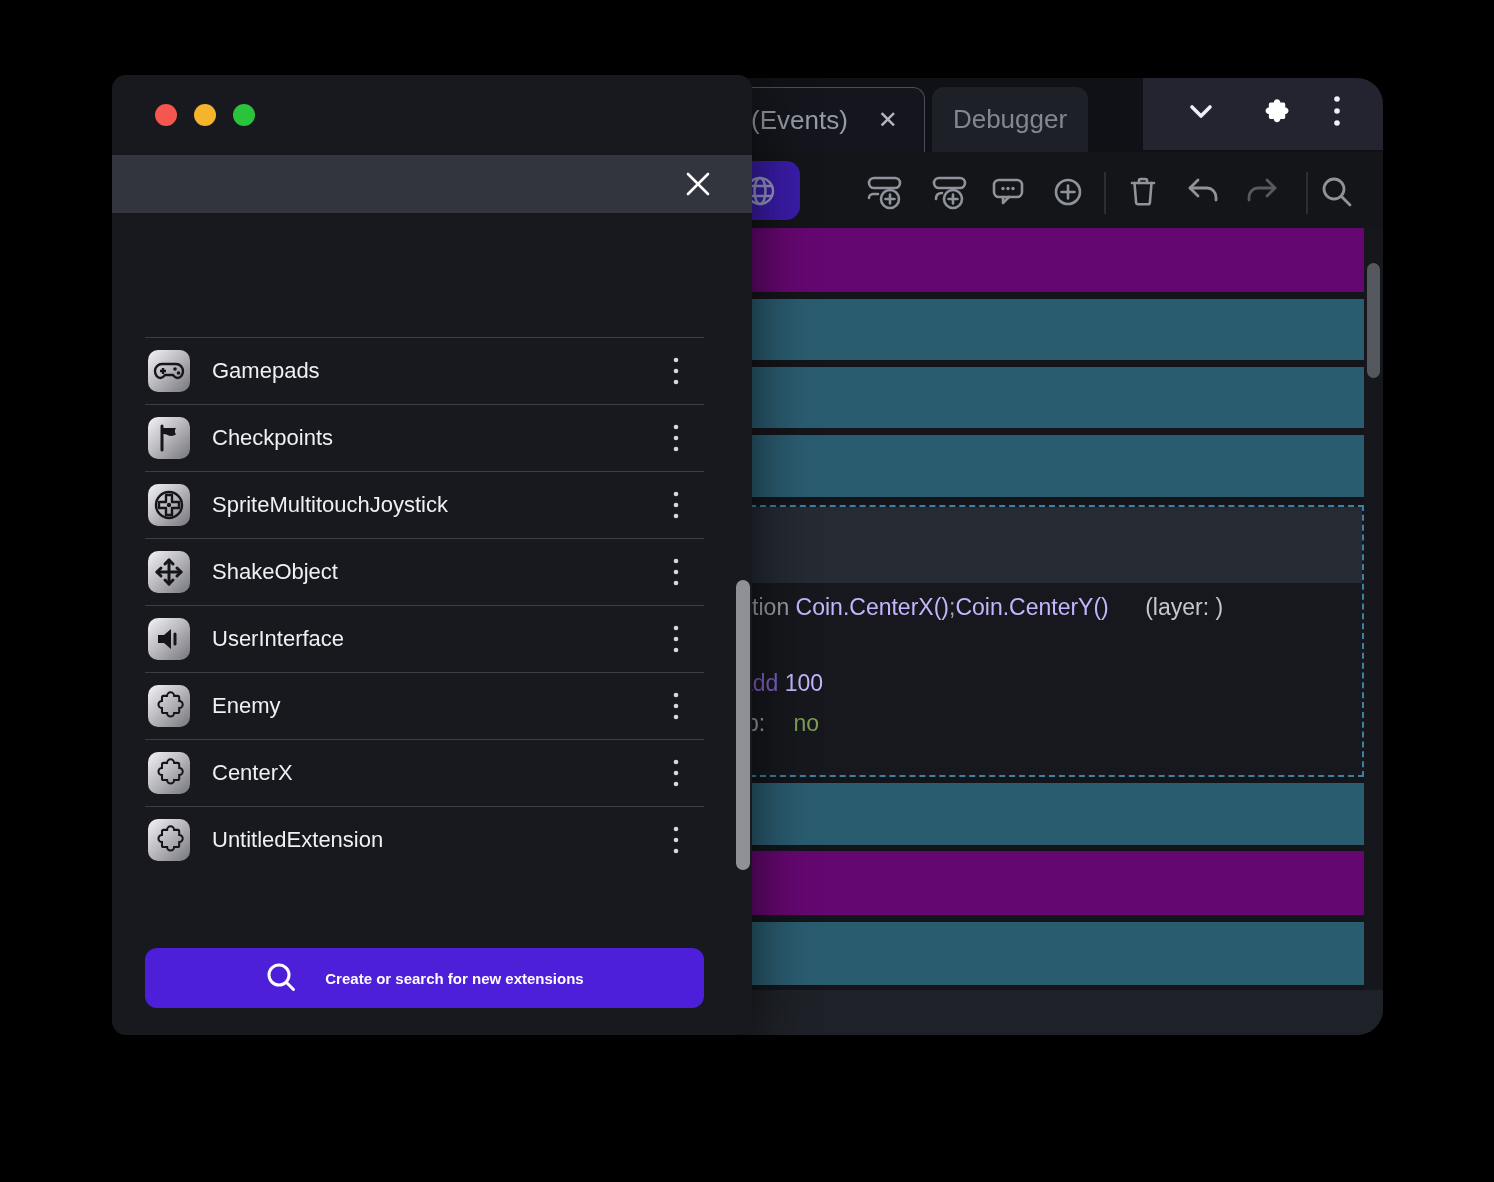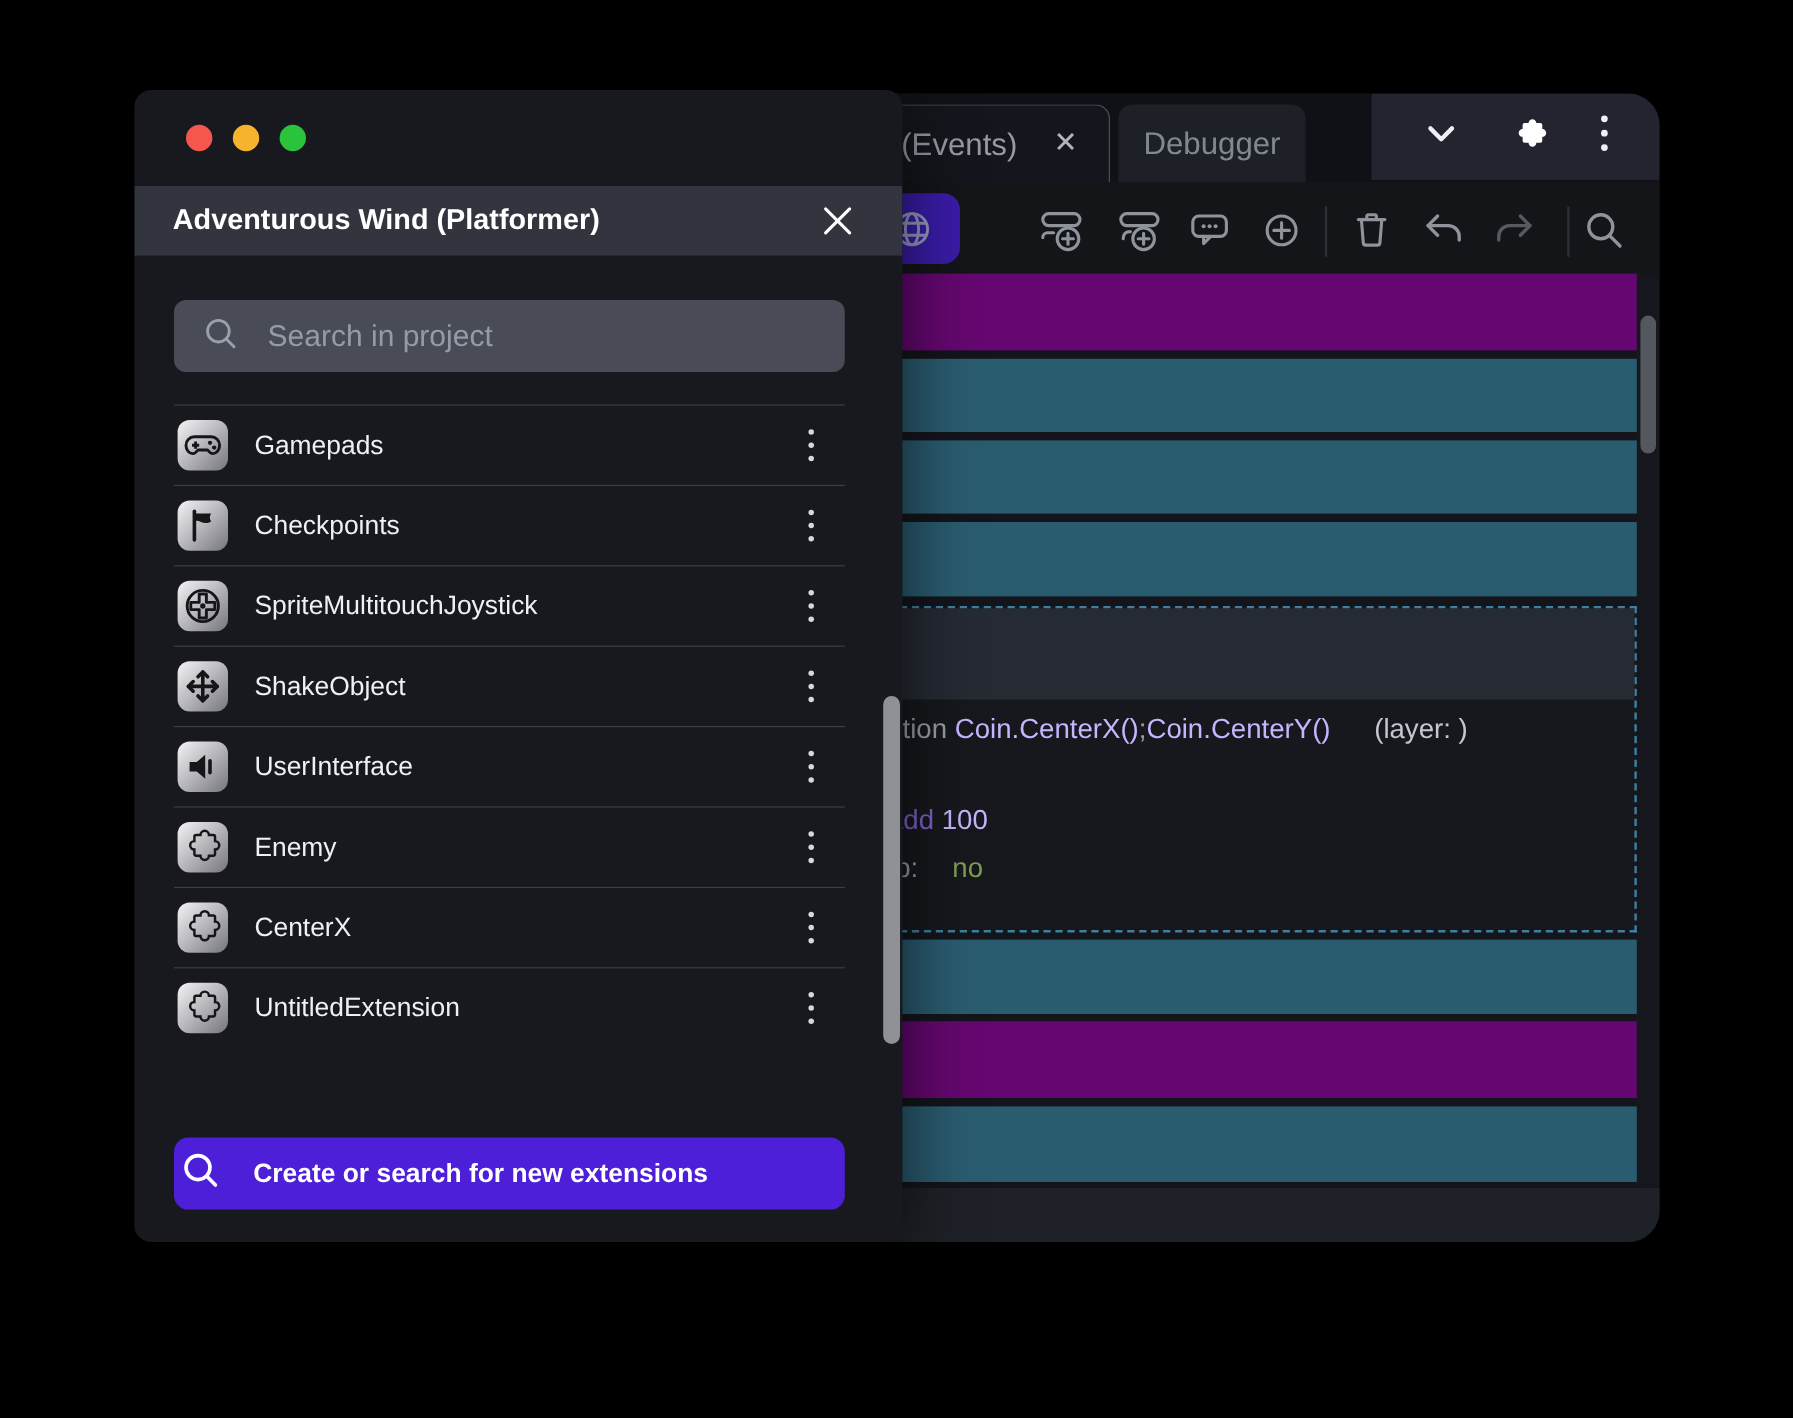--- a/index.html
+++ b/index.html
@@ -62,22 +62,22 @@
   .searchbox input::placeholder{color:#959ba6;}
   .list{position:absolute;left:33px;top:262px;width:559px;}
   .row{height:66px;display:flex;align-items:center;border-top:1px solid #3b3e47;}
   .row-icon{width:42px;height:42px;border-radius:10px;margin-left:3px;flex:0 0 auto;
       background:linear-gradient(135deg,#f4f4f6 0%,#bcbcc1 45%,#75757c 100%);
       display:flex;align-items:center;justify-content:center;}
   .row-label{margin-left:22px;font-size:22px;color:#eef0f2;}
   .row-kebab{margin-left:auto;margin-right:16px;width:24px;height:32px;
       display:flex;align-items:center;justify-content:center;}
   .create-btn{position:absolute;left:33px;top:873px;width:559px;height:60px;background:#4e1fd9;
-      border-radius:12px;border:none;display:flex;align-items:center;gap:28px;
-      color:#fff;font-weight:bold;font-size:22px;font-family:"Liberation Sans",sans-serif;cursor:pointer;}
+      border-radius:12px;border:none;display:flex;align-items:center;justify-content:center;gap:28px;
+      color:#fff;font-weight:bold;font-size:15px;font-family:"Liberation Sans",sans-serif;cursor:pointer;}
   .dialog-scrollbar{position:absolute;left:624px;top:505px;width:14px;height:290px;
       background:#8f9197;border-radius:7px;}
 </style>
 </head>
 <body>
 
 <div class="events-window">
 
   <div class="tabbar">
     <div class="tab tab-events">
@@ -218,39 +218,27 @@
 
 <div class="dialog">
 
   <div class="traffic">
     <span class="tl" style="background:#f5564e"></span>
     <span class="tl" style="background:#f6b42c"></span>
     <span class="tl" style="background:#2bc23c"></span>
   </div>
 
   <div class="dialog-header">
-    <span class="dialog-title">Adventurous Wind (Platformer)</span>
     <span class="dialog-close">
       <svg width="26" height="26" viewBox="0 0 26 26">
           <path d="M3 3l20 20M23 3L3 23" stroke="#ffffff" stroke-width="2.6" stroke-linecap="round"></path>
         </svg>
     </span>
   </div>
 
-  <div class="searchbox">
-    <span>
-      <svg width="30" height="30" viewBox="0 0 30 30">
-          <g fill="none" stroke="#9aa0ab" stroke-width="2.4" stroke-linecap="round">
-            <circle cx="13" cy="13" r="9"></circle>
-            <path d="M20 20l6 6"></path>
-          </g>
-        </svg>
-    </span>
-    <input type="text" placeholder="Search in project" style="">
-  </div>
 
   <div class="list">
 
     <div class="row">
       <span class="row-icon">
         <svg width="32" height="32" viewBox="0 0 32 32">
             <g fill="none" stroke="#15161a" stroke-width="2.4" stroke-linejoin="round">
               <path d="M9 9h14a7 7 0 0 1 7 7c0 4-2.5 7-5.5 7-2 0-3.2-1.3-4.5-3h-8c-1.3 1.7-2.5 3-4.5 3C4.5 23 2 20 2 16a7 7 0 0 1 7-7z"></path>
               <path d="M10 13v6M7 16h6"></path>
             </g>

